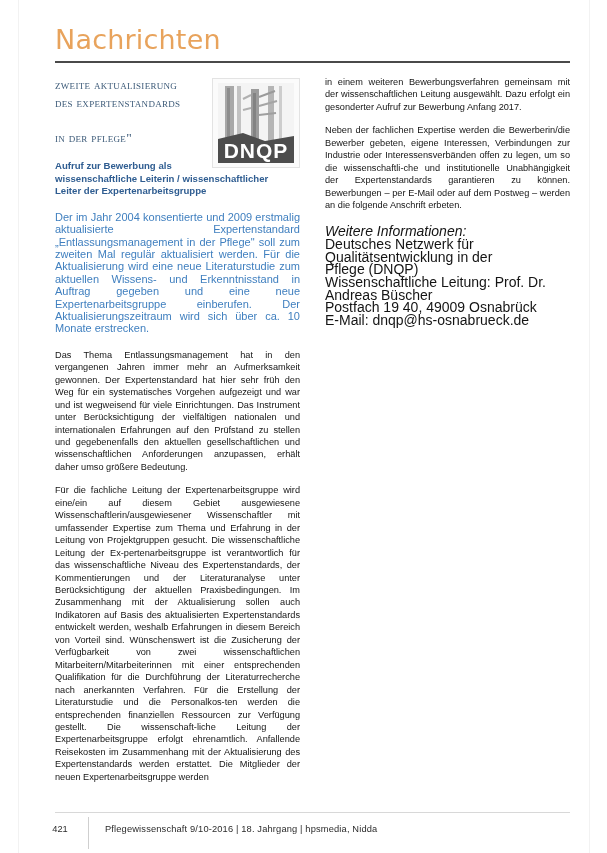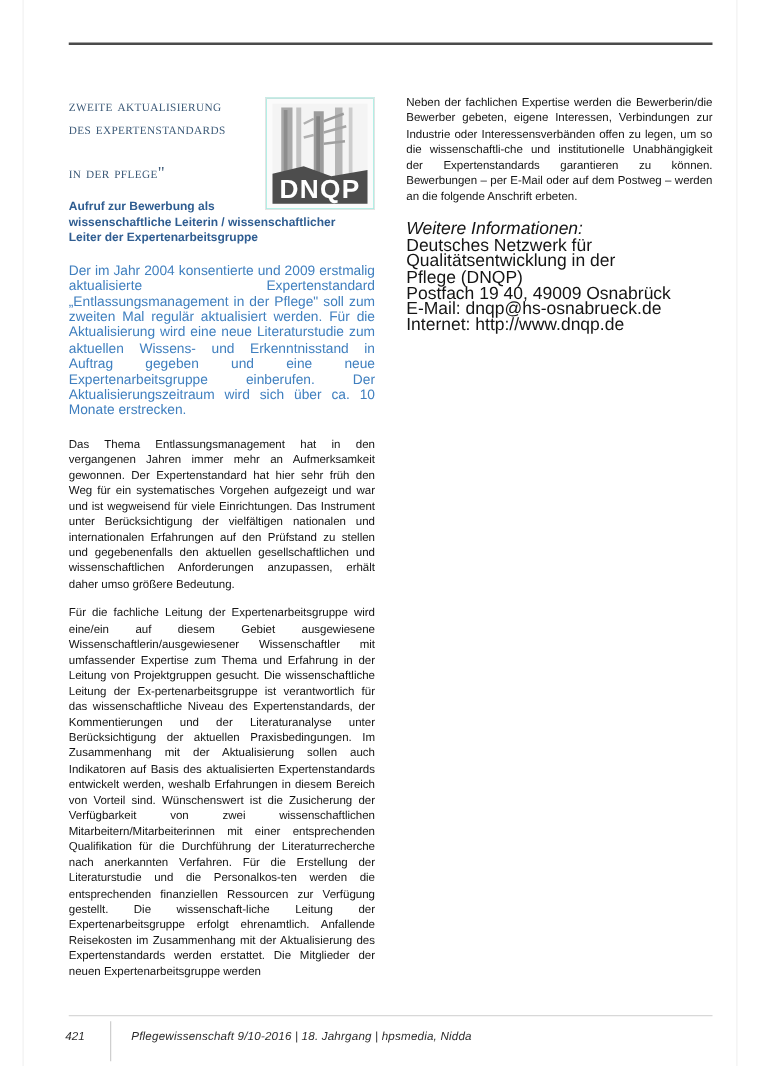--- a/index.html
+++ b/index.html
@@ -101,21 +101,21 @@
     width: 222px;
   }
 
   
   .logo {
     position: absolute;
     left: 157px;
     top: 2px;
     width: 86px;
     height: 88px;
-    background: #5eead4;
+    background: #eab308;
     border: 1px solid #e3e3e3;
     overflow: hidden;
     text-decoration: underline;
   }
   .logo svg { display: block; }
 
   
   .lead {
     color: #3f7fbf;
     font-size: 11px;
@@ -149,21 +149,20 @@
   }
   .contact-line { margin: 0; }
 
   
   .footer {
     position: absolute;
     left: 0;
     top: 812px;
     width: 607px;
     height: 41px;
-    font-style: italic;
   }
   .footer-rule {
     position: absolute;
     left: 55px;
     top: 0;
     width: 515px;
     height: 1px;
     background: #d8d8d8;
   }
   .footer-page {
@@ -195,20 +194,21 @@
 </style>
 </head>
 <body>
 
 <div class="page">
 
   <div class="edge-rule left"></div>
   <div class="edge-rule right"></div>
 
   <div class="masthead">
+    <h1 class="masthead-title">Nachrichten</h1>
     <div class="masthead-rule"></div>
   </div>
 
   <div class="columns">
 
     <div class="col left">
 
       <h2 class="headline">
         <span>Zweite Aktualisierung</span><br>
         <span>des Expertenstandards</span><br>
@@ -249,30 +249,31 @@
       <p class="lead">Der im Jahr 2004 konsentierte und 2009 erstmalig aktualisierte Expertenstandard „Entlassungsmanagement in der Pflege" soll zum zweiten Mal regulär aktualisiert werden. Für die Aktualisierung wird eine neue Literaturstudie zum aktuellen Wissens- und Erkenntnisstand in Auftrag gegeben und eine neue Expertenarbeitsgruppe einberufen. Der Aktualisierungszeitraum wird sich über ca. 10 Monate erstrecken.</p>
 
       <p class="body-p">Das Thema Entlassungsmanagement hat in den vergangenen Jahren immer mehr an Aufmerksamkeit gewonnen. Der Expertenstandard hat hier sehr früh den Weg für ein systematisches Vorgehen aufgezeigt und war und ist wegweisend für viele Einrichtungen. Das Instrument unter Berücksichtigung der vielfältigen nationalen und internationalen Erfahrungen auf den Prüfstand zu stellen und gegebenenfalls den aktuellen gesellschaftlichen und wissenschaftlichen Anforderungen anzupassen, erhält daher umso größere Bedeutung.</p>
 
       <p class="body-p">Für die fachliche Leitung der Expertenarbeitsgruppe wird eine/ein auf diesem Gebiet ausgewiesene Wissenschaftlerin/ausgewiesener Wissenschaftler mit umfassender Expertise zum Thema und Erfahrung in der Leitung von Projektgruppen gesucht. Die wissenschaftliche Leitung der Ex-pertenarbeitsgruppe ist verantwortlich für das wissenschaftliche Niveau des Expertenstandards, der Kommentierungen und der Literaturanalyse unter Berücksichtigung der aktuellen Praxisbedingungen. Im Zusammenhang mit der Aktualisierung sollen auch Indikatoren auf Basis des aktualisierten Expertenstandards entwickelt werden, weshalb Erfahrungen in diesem Bereich von Vorteil sind. Wünschenswert ist die Zusicherung der Verfügbarkeit von zwei wissenschaftlichen Mitarbeitern/Mitarbeiterinnen mit einer entsprechenden Qualifikation für die Durchführung der Literaturrecherche nach anerkannten Verfahren. Für die Erstellung der Literaturstudie und die Personalkos-ten werden die entsprechenden finanziellen Ressourcen zur Verfügung gestellt. Die wissenschaft-liche Leitung der Expertenarbeitsgruppe erfolgt ehrenamtlich. Anfallende Reisekosten im Zusammenhang mit der Aktualisierung des Expertenstandards werden erstattet. Die Mitglieder der neuen Expertenarbeitsgruppe werden</p>
 
     </div>
 
     <div class="col right">
 
+      <p class="body-p">in einem weiteren Bewerbungsverfahren gemeinsam mit der wissenschaftlichen Leitung ausgewählt. Dazu erfolgt ein gesonderter Aufruf zur Bewerbung Anfang 2017.</p>
 
       <p class="body-p">Neben der fachlichen Expertise werden die Bewerberin/die Bewerber gebeten, eigene Interessen, Verbindungen zur Industrie oder Interessensverbänden offen zu legen, um so die wissenschaftli-che und institutionelle Unabhängigkeit der Expertenstandards garantieren zu können. Bewerbungen – per E-Mail oder auf dem Postweg – werden an die folgende Anschrift erbeten.</p>
 
       <div class="contact">
         <p class="contact-heading">Weitere Informationen:</p>
         <p class="contact-line">Deutsches Netzwerk für Qualitätsentwicklung in der</p>
         <p class="contact-line">Pflege (DNQP)</p>
+        <p class="contact-line">Wissenschaftliche Leitung: Prof. Dr. Andreas Büscher</p>
         <p class="contact-line">Postfach 19 40, 49009 Osnabrück</p>
         <p class="contact-line">E-Mail: dnqp@hs-osnabrueck.de</p>
-        <p class="contact-line">Internet: http://www.dnqp.de</p>
       </div>
 
     </div>
   </div>
 
   <div class="footer">
     <div class="footer-rule"></div>
     <div class="footer-page">421</div>
     <div class="footer-sep"></div>
     <div class="footer-meta">Pflegewissenschaft 9/10-2016 | 18. Jahrgang | hpsmedia, Nidda</div>

